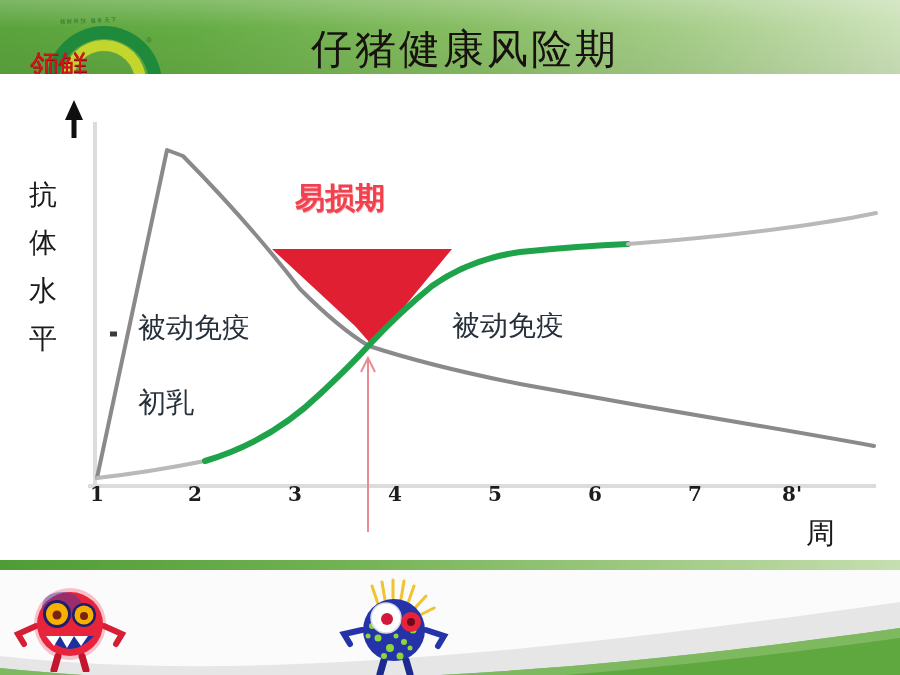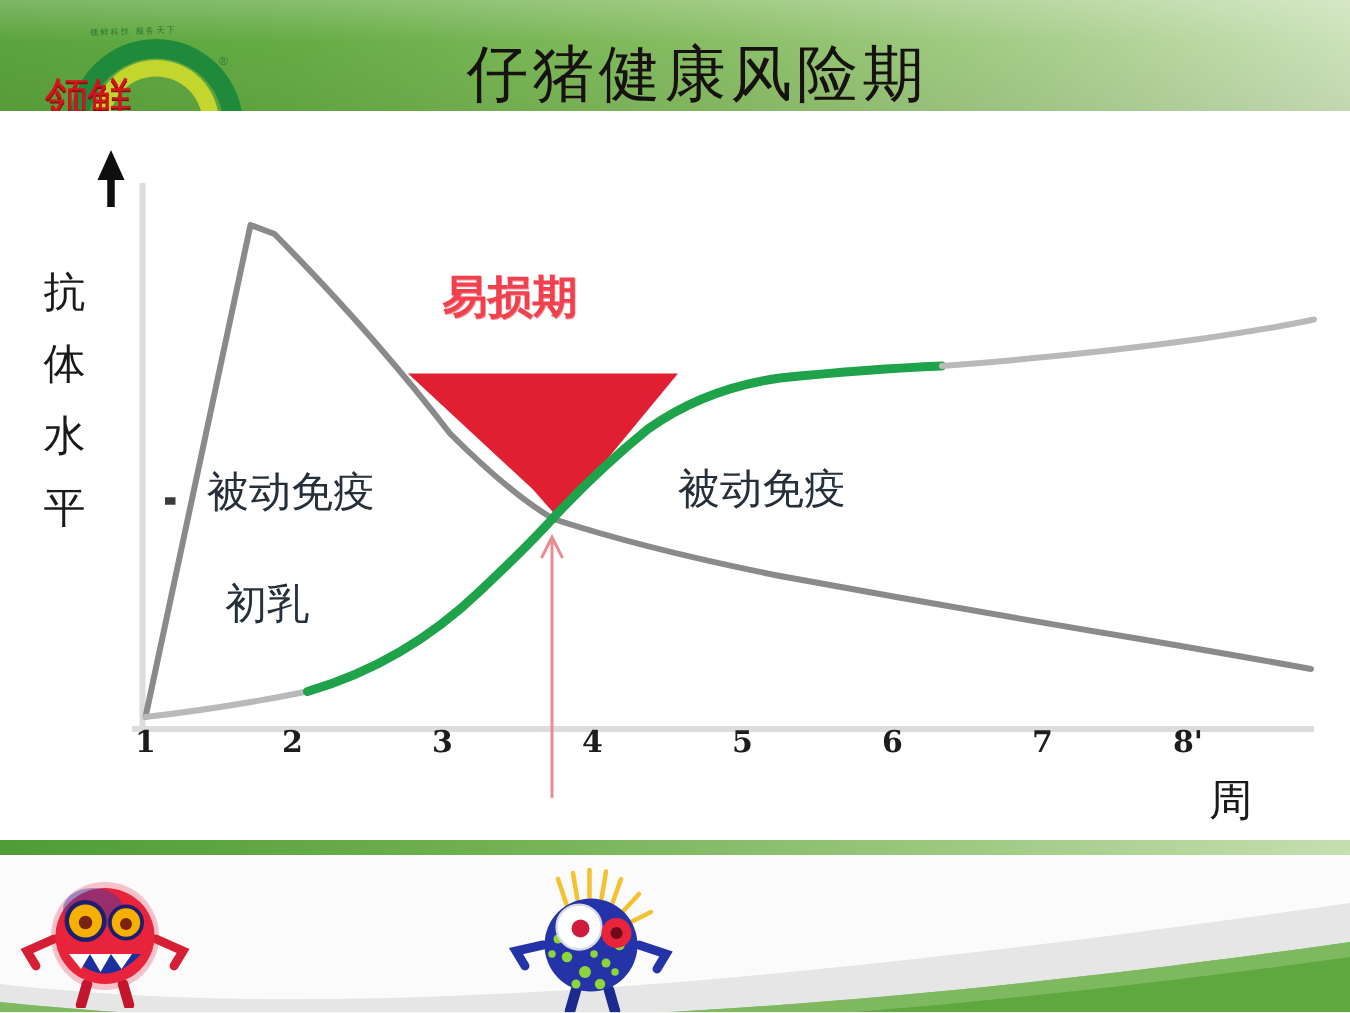--- a/index.html
+++ b/index.html
@@ -123,21 +123,21 @@
   }
 
   .curve-label {
     position: absolute;
     font-size: 28px;
     color: #25303b;
     font-family: "DejaVu Sans", sans-serif;
     white-space: nowrap;
   }
   #label-passive  { left: 138px; top: 235px; }
-  #label-colostrum{ left: 138px; top: 310px; margin-left: 12px; }
+  #label-colostrum{ left: 138px; top: 310px; }
   #label-active   { left: 452px; top: 233px; }
   #label-vulnerable {
     position: absolute; left: 295px; top: 104px;
     font-size: 30px; font-weight: 700;
     color: #f0424e;
     font-family: Liberation Sans, sans-serif;
     text-shadow: 0.5px 0.5px 0 #ff8a92;
     white-space: nowrap;
   }
 

